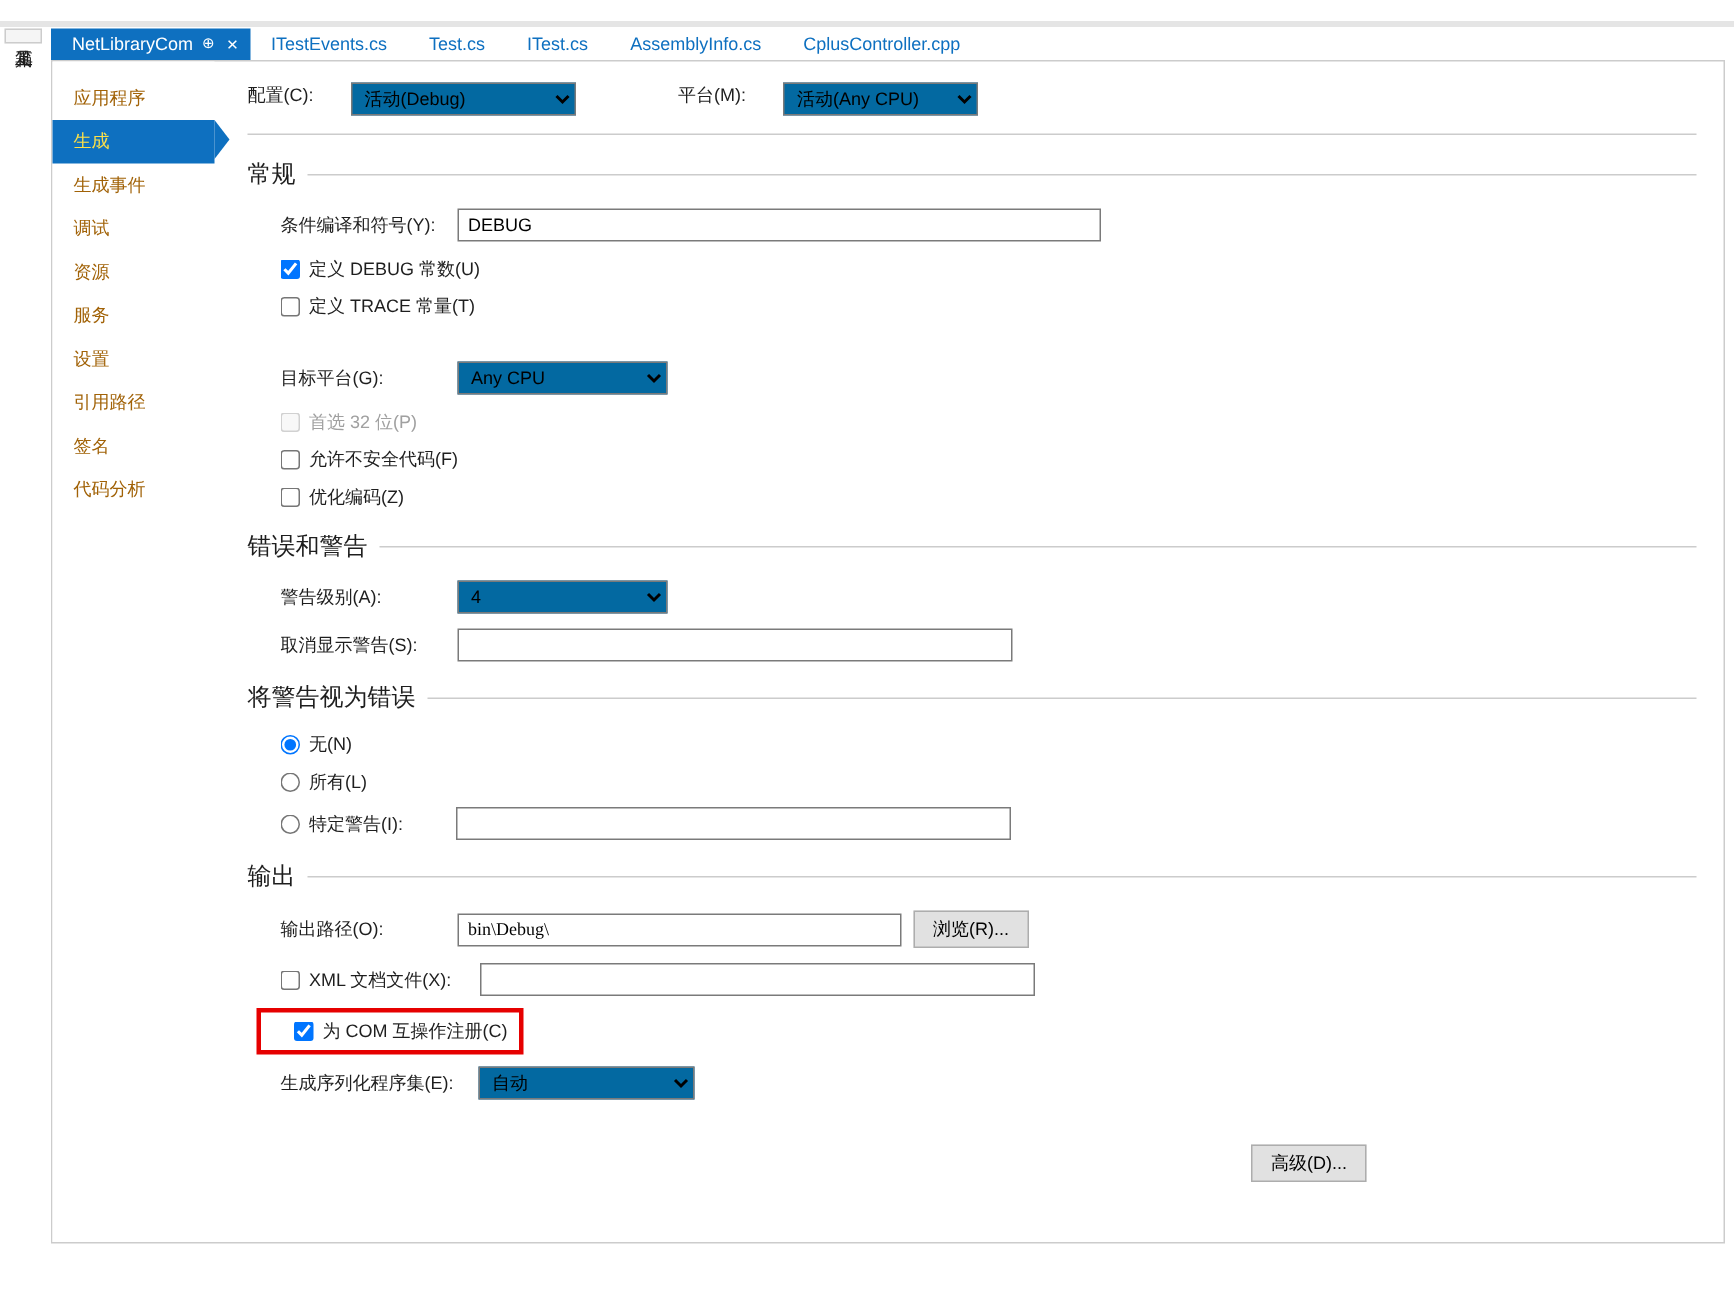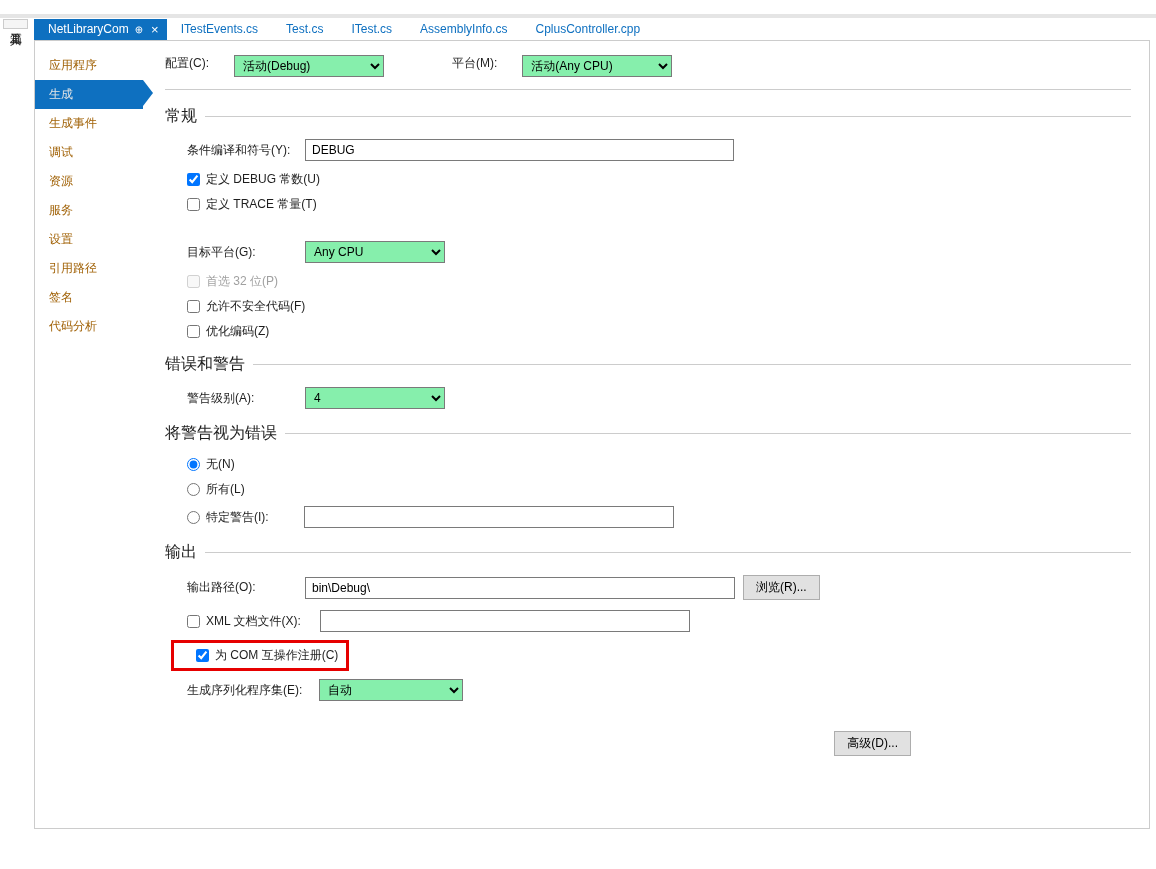--- a/index.html
+++ b/index.html
@@ -12,28 +12,28 @@
   .tabs { position: absolute; left: 34px; top: 18px; display: flex; align-items: center; height: 22px; }
   .tab { padding: 3px 14px; color: #0e70c0; cursor: pointer; white-space: nowrap; font-size: 12px; }
   .tab.active { background: #0e70c0; color: #fff; padding-right: 6px; display: flex; align-items: center; gap: 6px; }
   .tab .pin { font-size: 10px; }
   .tab .close { font-size: 13px; padding: 0 2px; }
   
   .main { position: absolute; left: 34px; top: 40px; right: 6px; bottom: 40px; border: 1px solid #ccc; background: #fff; display: flex; }
   
   .sidebar { width: 108px; background: #fff; display:flex; flex-direction:column; padding-top:10px; }
   .side-item { padding: 6px 14px; color: #a16207; cursor: pointer; font-size: 12px; position: relative; }
-  .side-item.active { background: #0e70c0; color: #e5e5e5; }
+  .side-item.active { background: #0e70c0; color: #fde047; }
   .side-item.active::after { content: ""; position: absolute; right: -10px; top: 0; width: 0; height: 0; border-top: 13px solid transparent; border-bottom: 13px solid transparent; border-left: 10px solid #0e70c0; }
   
   .content { flex: 1; padding: 14px 18px 14px 22px; overflow: auto; }
   
   .row { display: flex; margin-bottom: 12px; gap: 25px; }
   .lbl { font-size: 12px; }
-  select { font-size: 12px; padding: 2px 4px; border: 1px solid #7a7a7a; background: #86efac; height: 22px; }
+  select { font-size: 12px; padding: 2px 4px; border: 1px solid #7a7a7a; background: #0369a1; height: 22px; }
   input[type="text"] { font-size: 12px; padding: 2px 6px; border: 1px solid #7a7a7a; height: 22px; background:#fff; }
   
   .section-hdr { display: flex; align-items: center; margin: 14px 0 12px 0; font-size: 16px; }
   .section-hdr .line { flex: 1; height: 1px; background: #ccc; margin-left: 8px; }
   
   .field-row { display: flex; align-items: center; margin-bottom: 10px; padding-left: 22px; gap: 8px; }
   .field-lbl { width: 110px; font-size: 12px; }
   .check-row { display: flex; align-items: center; margin-bottom: 8px; padding-left: 22px; gap: 6px; font-size:12px; }
   .radio-row { display: flex; align-items: center; margin-bottom: 8px; padding-left: 22px; gap: 6px; font-size:12px; }
   input[type="checkbox"], input[type="radio"] { width:13px; height:13px; }
@@ -78,21 +78,21 @@
     <div class="side-item">签名</div>
     <div class="side-item">代码分析</div>
   </div>
 
   <div class="content">
     <div class="row">
       <span class="lbl">配置(C):</span>
       <select style="width:150px"><option>活动(Debug)</option></select>
       <span style="width:18px"></span>
       <span class="lbl">平台(M):</span>
-      <select style="width:150px"><option>活动(Any CPU)</option></select>
+      <select style="width:130px"><option>活动(Any CPU)</option></select>
     </div>
     <hr class="full">
 
     <div class="section-hdr">
         <span>常规</span>
         <div class="line"></div>
       </div>
 
     <div class="field-row">
       <span class="field-lbl">条件编译和符号(Y):</span>
@@ -124,20 +124,24 @@
     </div>
 
     <div class="section-hdr">
         <span>错误和警告</span>
         <div class="line"></div>
       </div>
     <div class="field-row">
       <span class="field-lbl">警告级别(A):</span>
       <select style="width:140px"><option>4</option></select>
     </div>
+    <div class="field-row">
+      <span class="field-lbl">取消显示警告(S):</span>
+      <input type="text" style="width: 370px;" value="">
+    </div>
 
     <div class="section-hdr">
         <span>将警告视为错误</span>
         <div class="line"></div>
       </div>
     <div class="radio-row">
       <input type="radio" name="treat" checked="" style="">
       <span>无(N)</span>
     </div>
     <div class="radio-row">
@@ -149,21 +153,21 @@
       <span style="width:92px">特定警告(I):</span>
       <input type="text" style="width: 370px;" value="">
     </div>
 
     <div class="section-hdr">
         <span>输出</span>
         <div class="line"></div>
       </div>
     <div class="field-row">
       <span class="field-lbl">输出路径(O):</span>
-      <input type="text" style="width: 430px;" value="bin\Debug\">
+      <input type="text" style="width: 296px; font-family: Liberation Serif, serif;" value="bin\Debug\">
       <button class="btn">浏览(R)...</button>
     </div>
     <div class="check-row">
       <input type="checkbox" style="">
       <span style="width:108px">XML 文档文件(X):</span>
       <input type="text" style="width: 370px;" value="">
     </div>
     <div style="padding-left:28px">
       <div class="highlight-box">
         <input type="checkbox" checked="" style="">

